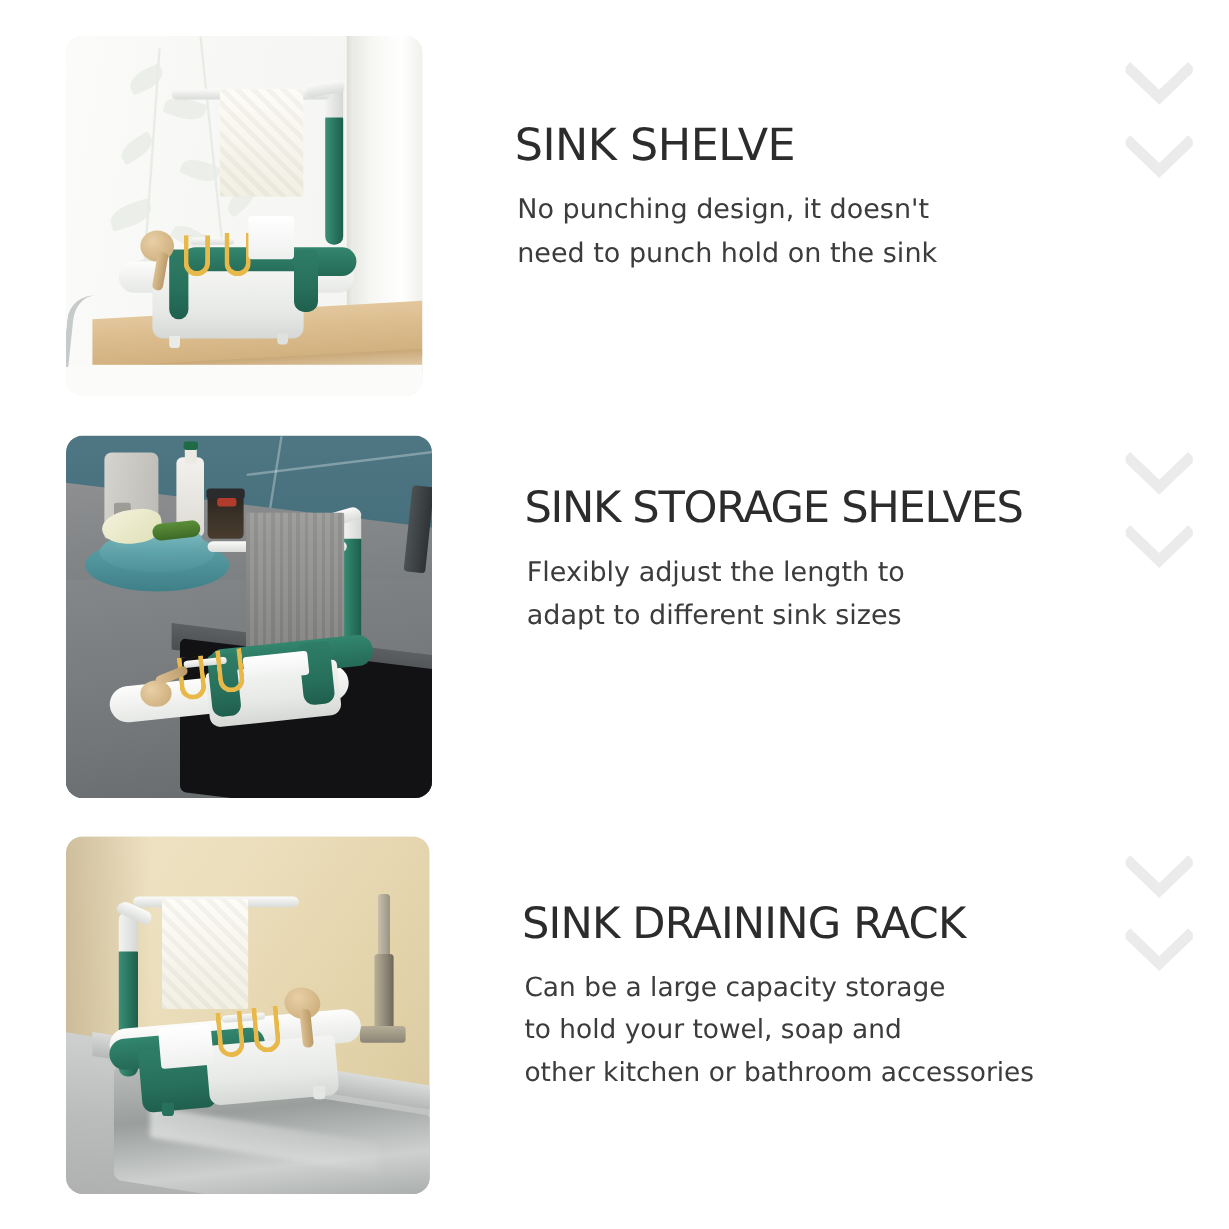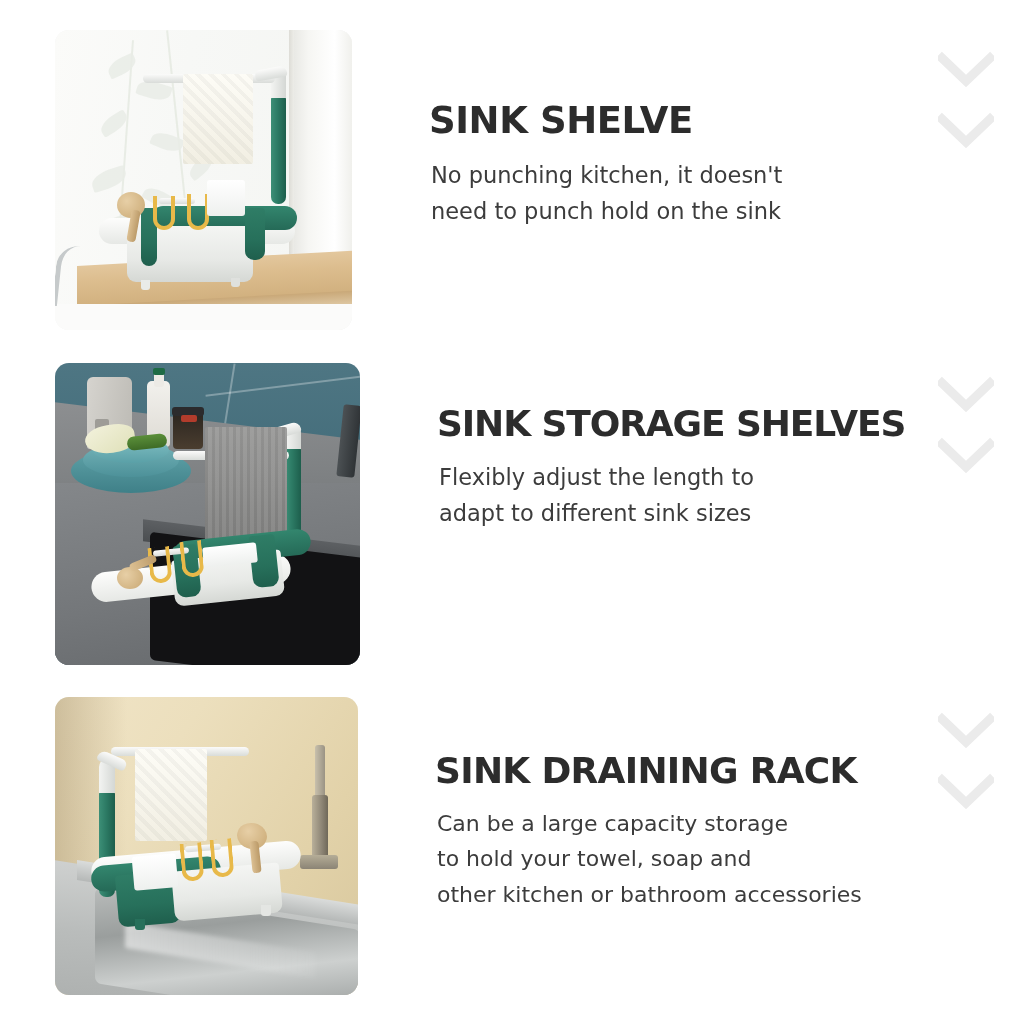--- a/index.html
+++ b/index.html
@@ -292,21 +292,21 @@
     padding-left: 77px;
     padding-right: 10px;
   }
   #row-1 .text-col { padding-top: 72px; }
   #row-2 .text-col { padding-top: 42px; }
   #row-3 .text-col { padding-top: 55px; }
 
   .feature-title {
     margin: 0;
     font-family: "DejaVu Sans", "Liberation Sans", sans-serif;
-    font-weight: bold;
+    font-weight: normal;
     font-size: 37px;
     line-height: 1.05;
     letter-spacing: -0.4px;
     color: #2c2c2c;
     white-space: nowrap;
   }
   #row-2 .feature-title { font-size: 36px; letter-spacing: -1.1px; }
   #row-3 .feature-title { font-size: 36px; letter-spacing: -0.7px; }
 
   .feature-desc {
@@ -389,21 +389,21 @@
         <div class="sponge" style="left:152px; top:150px; width:38px; height:36px;"></div>
 
         <div class="brush-head" style="left:62px; top:162px; width:28px; height:26px;"></div>
         <div class="brush-handle" style="left:74px; top:180px; width:9px; height:32px; transform:rotate(10deg);"></div>
       </div>
     </div>
 
     <div class="text-col">
       <h2 class="feature-title">SINK SHELVE</h2>
       <p class="feature-desc">
-        <span>No punching kitchen, it doesn't</span><br>
+        <span>No punching design, it doesn't</span><br>
         <span>need to punch hold on the sink</span>
       </p>
     </div>
 
     <div class="chevron-group">
       <span class="chevron-icon">
         <svg width="56" height="40" viewBox="0 0 56 40">
             <path d="M4 8 L28 31 L52 8" fill="none" stroke="#ebebeb" stroke-width="9" stroke-linecap="square" stroke-linejoin="miter"></path>
           </svg>
       </span>

